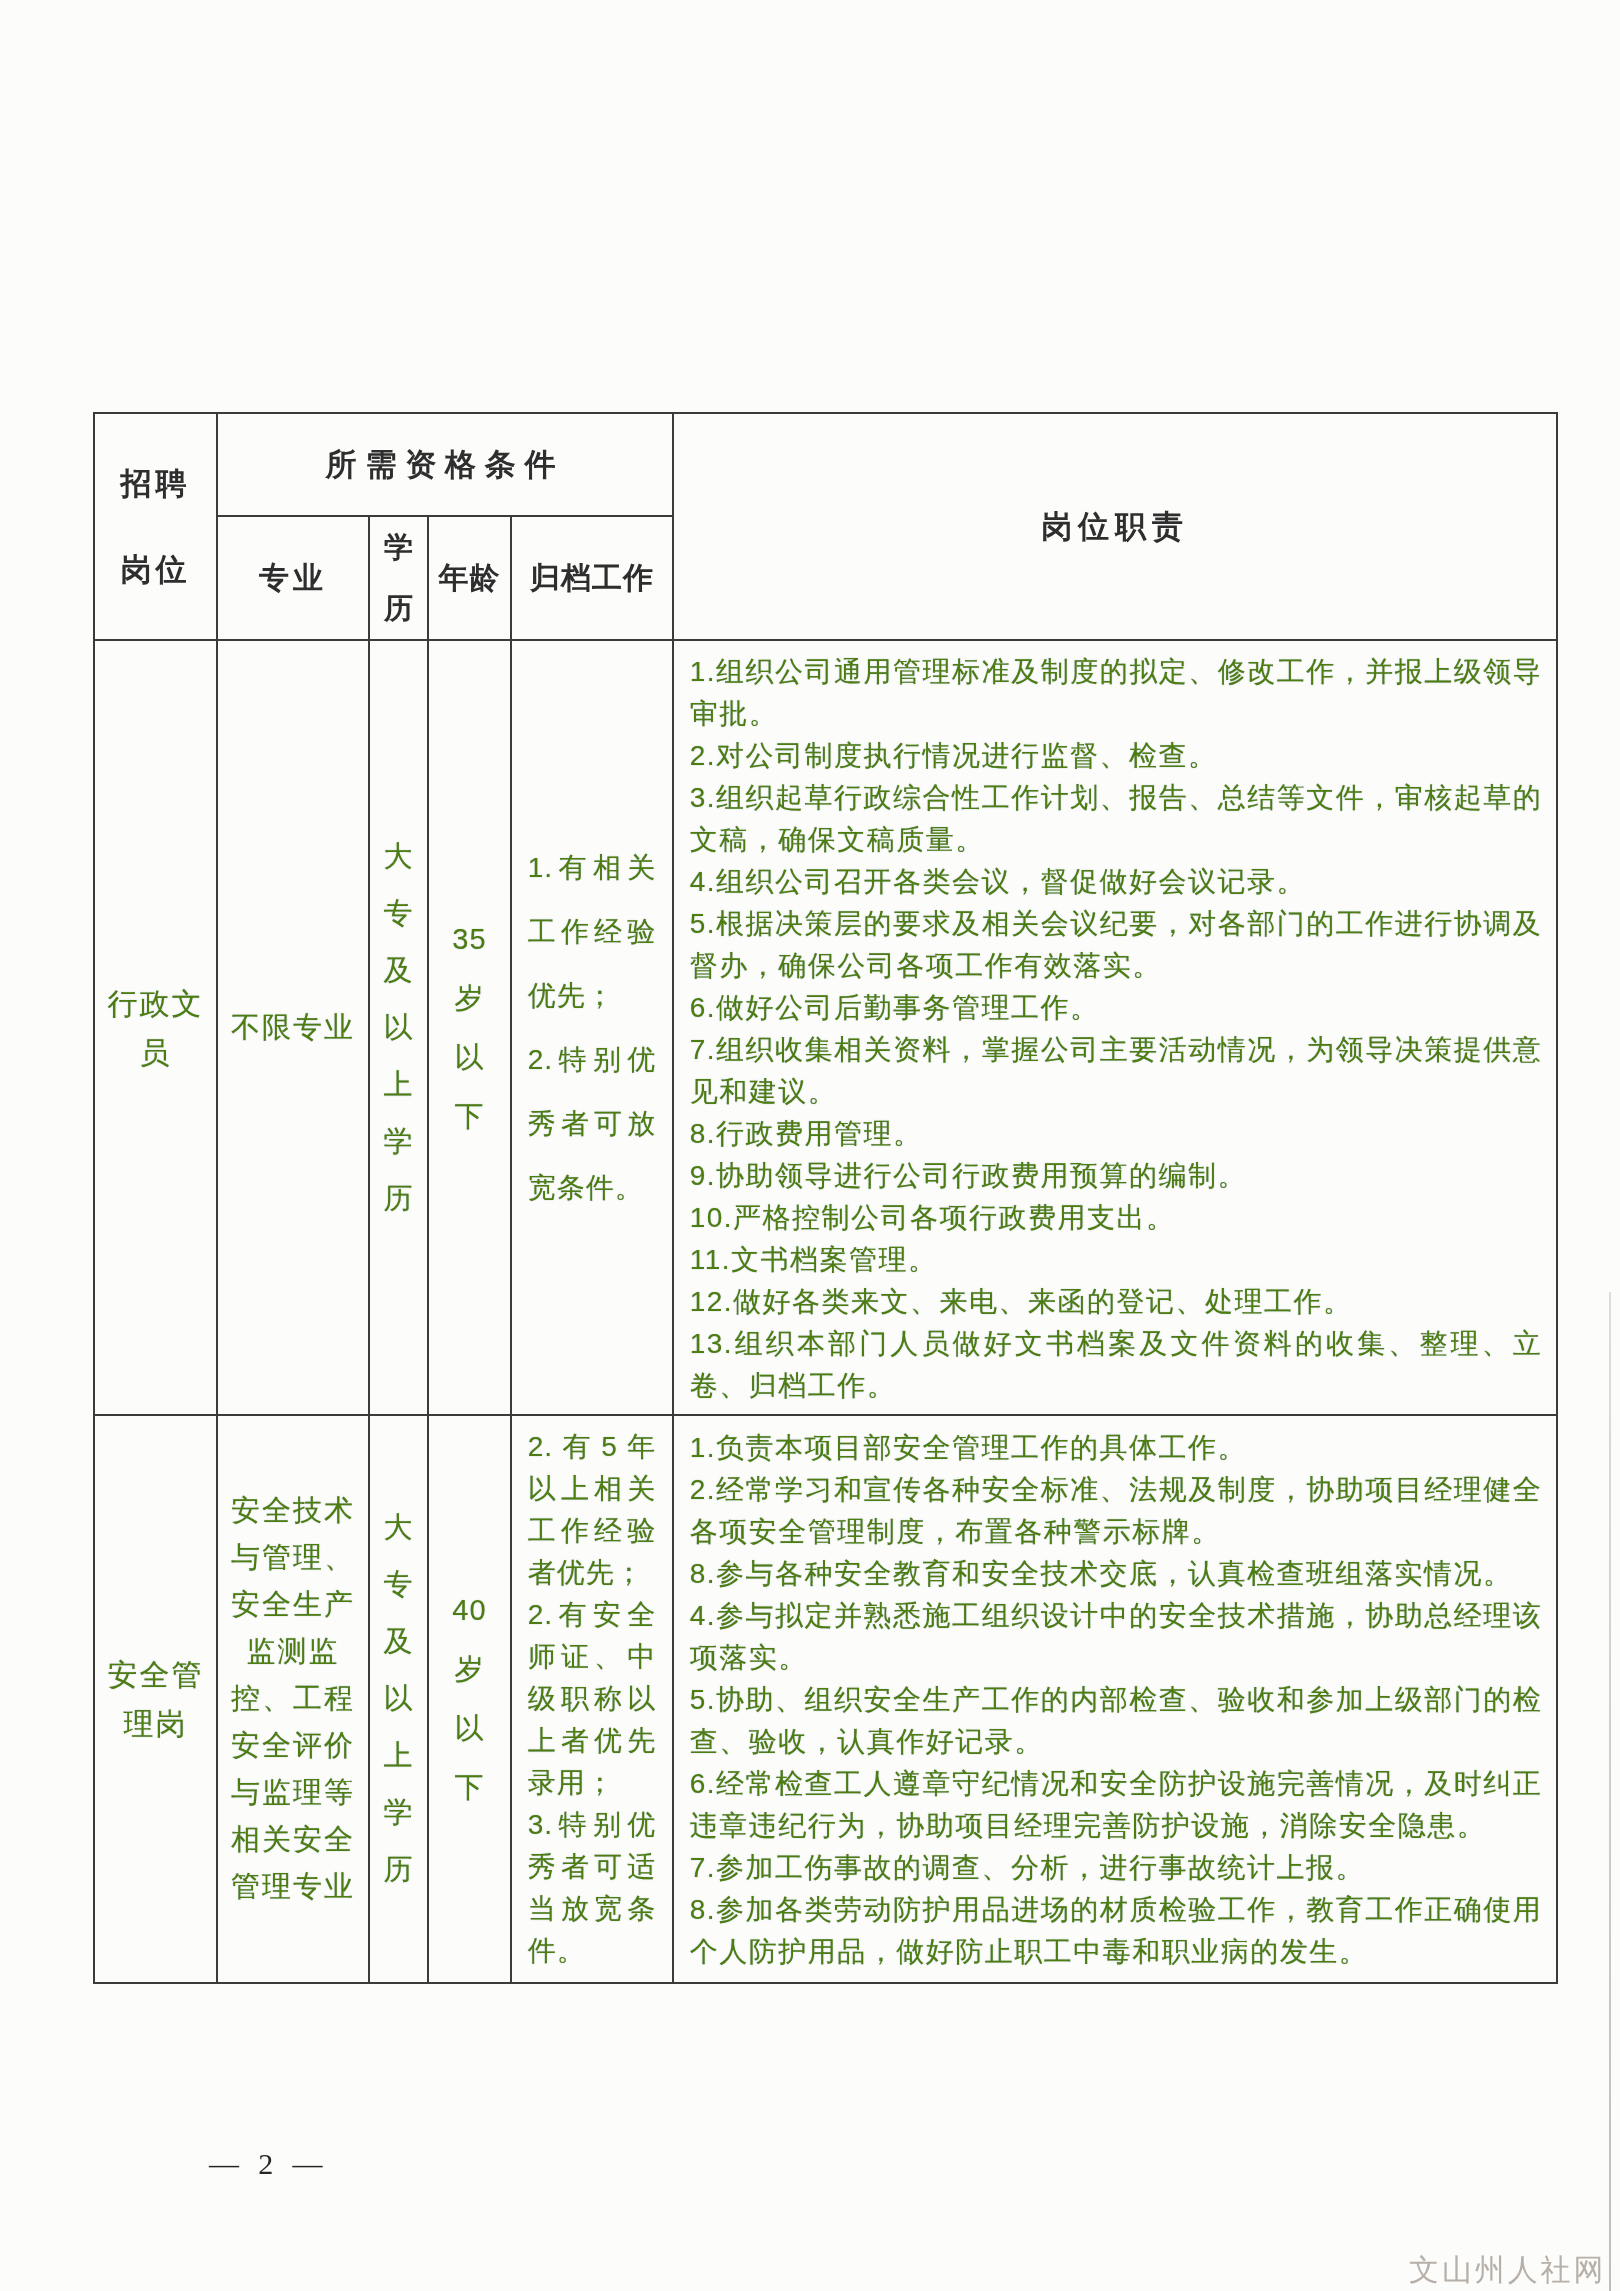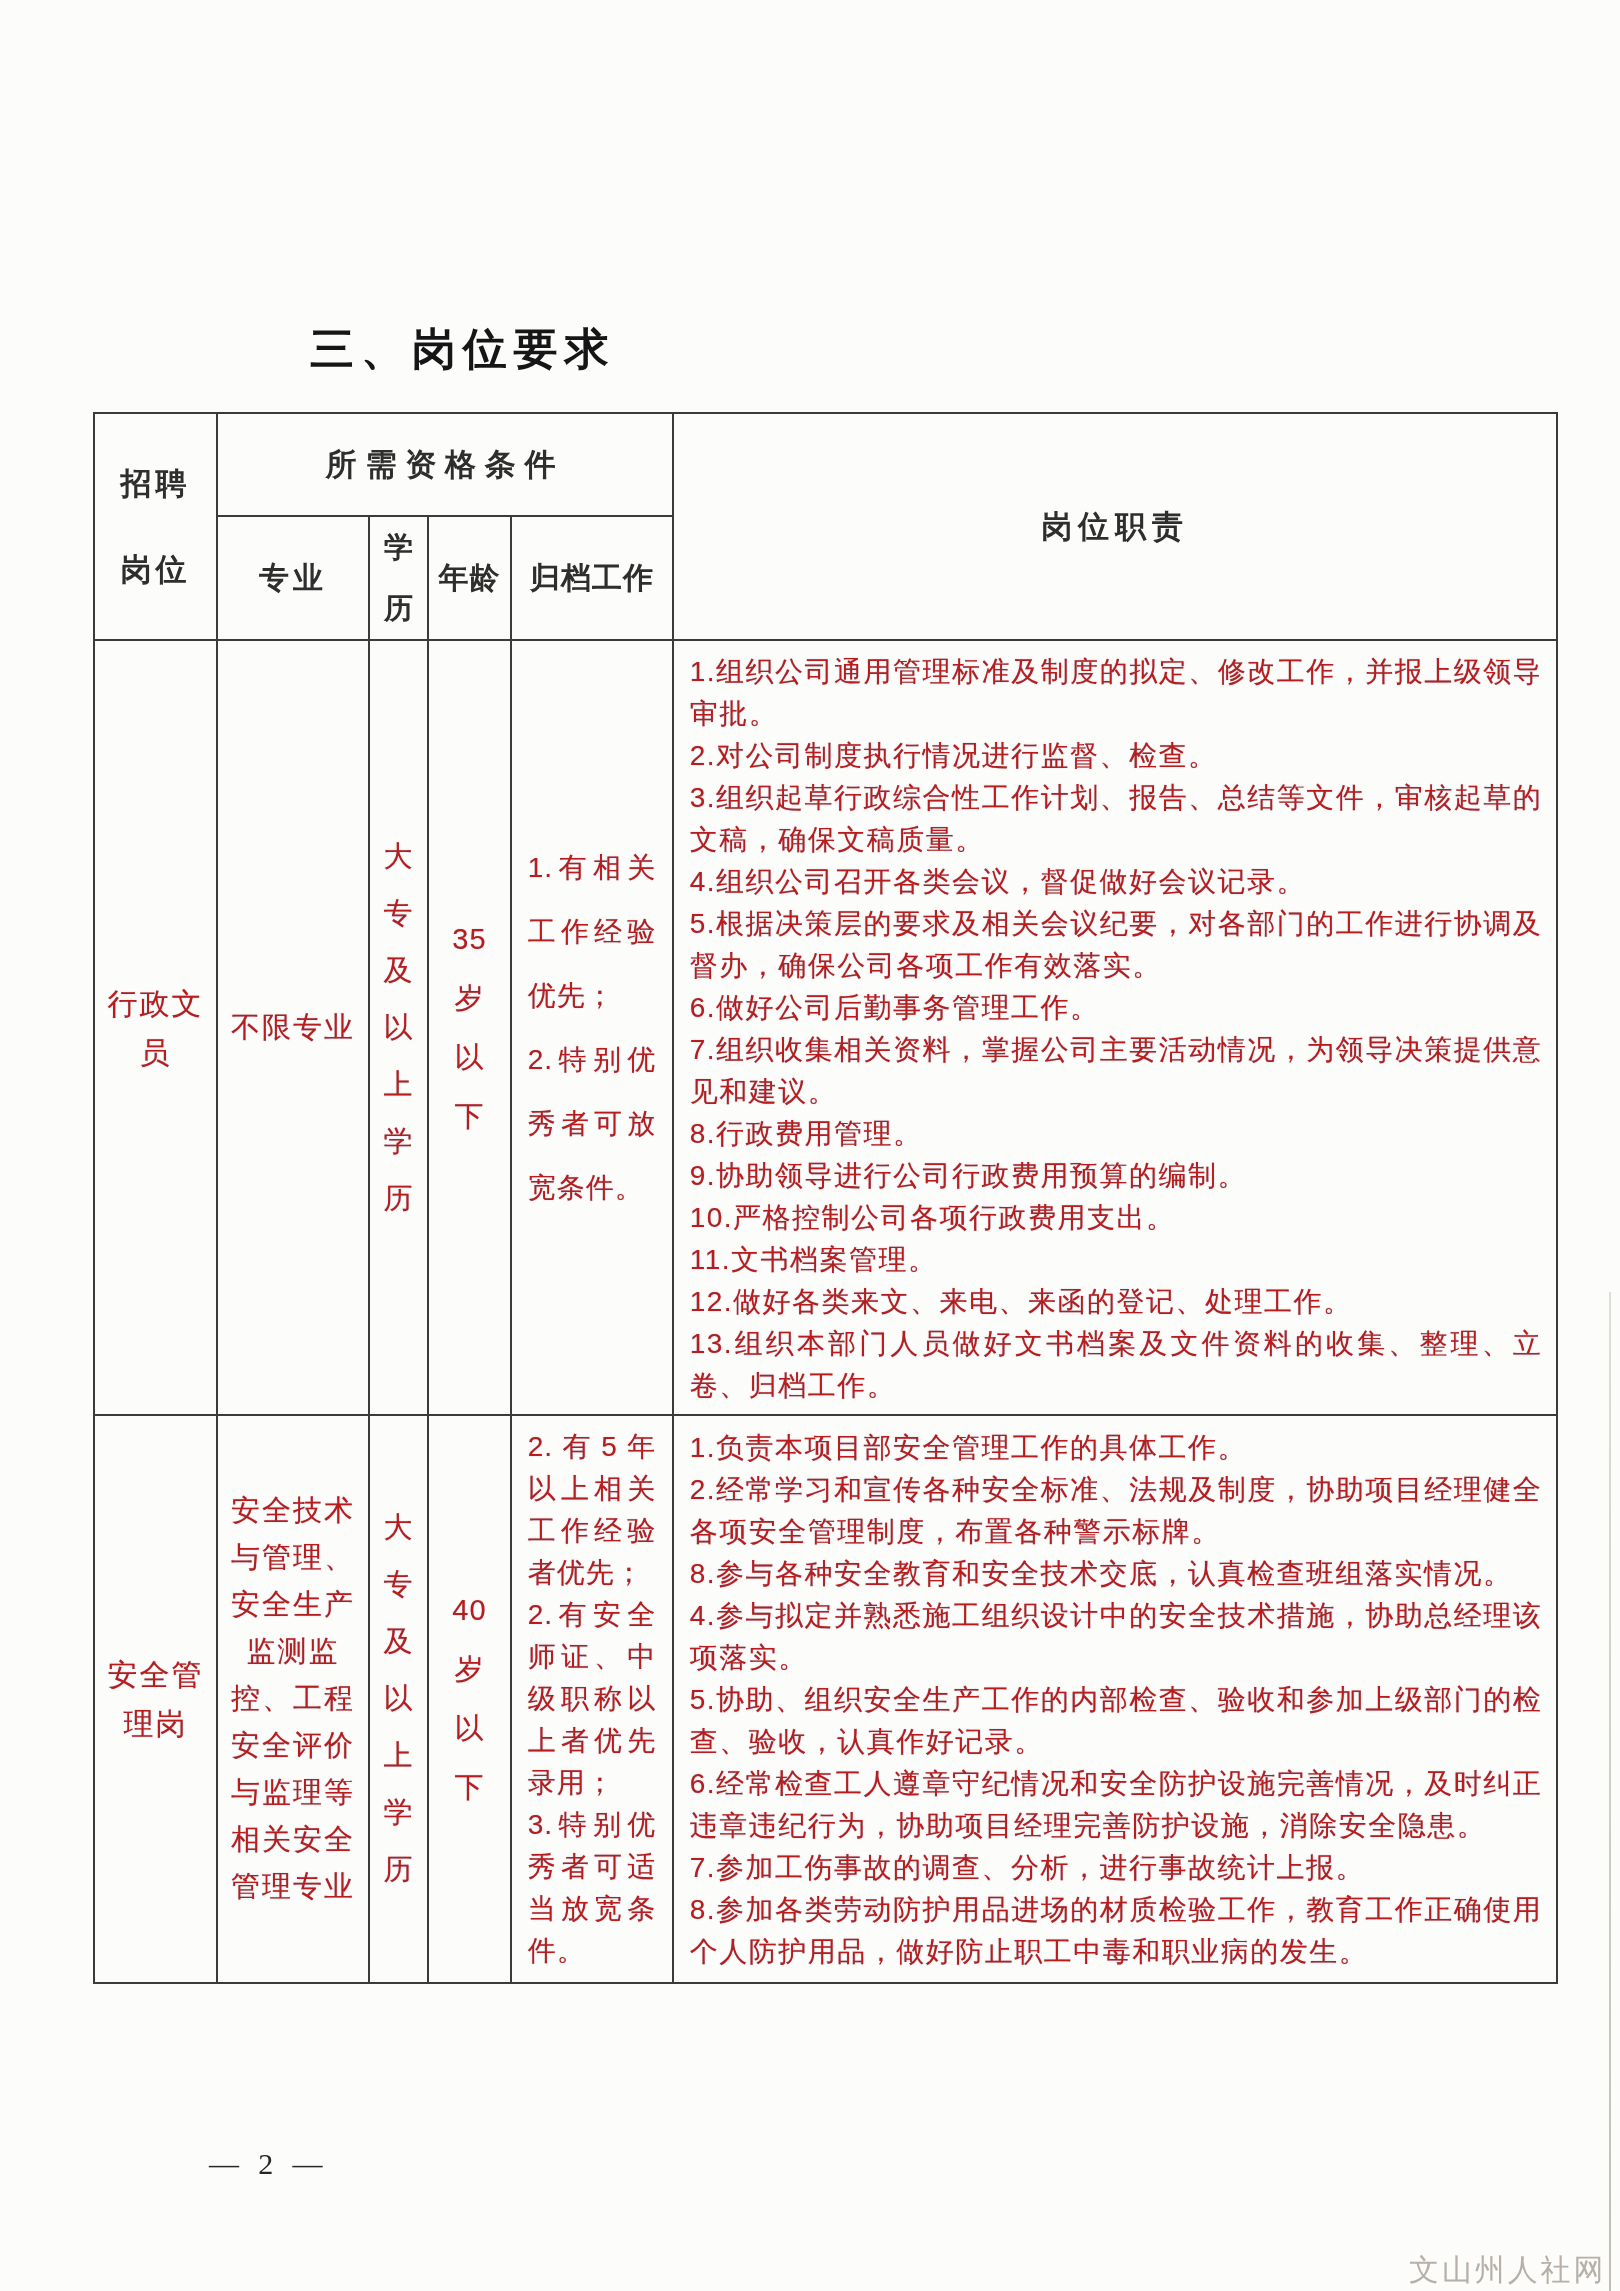--- a/index.html
+++ b/index.html
@@ -36,21 +36,21 @@
   .pos-head-wrap{
     width:80px;margin:0 auto;word-break:break-all;
     line-height:86px;font-size:31px;letter-spacing:3.9px;text-align:center;
   }
   .edu-head-wrap{
     width:35px;margin:0 auto;word-break:break-all;
     line-height:61px;font-size:29px;letter-spacing:0;text-align:center;
   }
   
   .ink{
-    color:#b91c1c;
+    color:#4d7c0f;
     text-shadow:0 0 1.2px rgba(96,128,160,0.6);
   }
   .posname{
     width:100px;margin:16px auto;word-break:break-all;
     font-size:30px;line-height:49px;letter-spacing:2px;text-align:center;
   }
   .major-cell{
     font-size:29px;line-height:47px;letter-spacing:2px;
     padding:5.9px 7.8px !important;text-align:center;word-break:break-all;margin-left:20px;
   }
@@ -86,21 +86,20 @@
   .artifact{
     position:absolute;left:1609px;top:1292px;width:2px;height:1000px;
     background:linear-gradient(#dcd8d0,#b7b2a8);opacity:.85;
   }
 </style>
 </head>
 <body>
 
 <div class="page">
 
-  <h1 class="title">三、岗位要求</h1>
 
   <table class="job-table">
     <colgroup>
       <col style="width:123px">
       <col style="width:152px">
       <col style="width:59px">
       <col style="width:83px">
       <col style="width:162px">
       <col style="width:884px">
     </colgroup>

